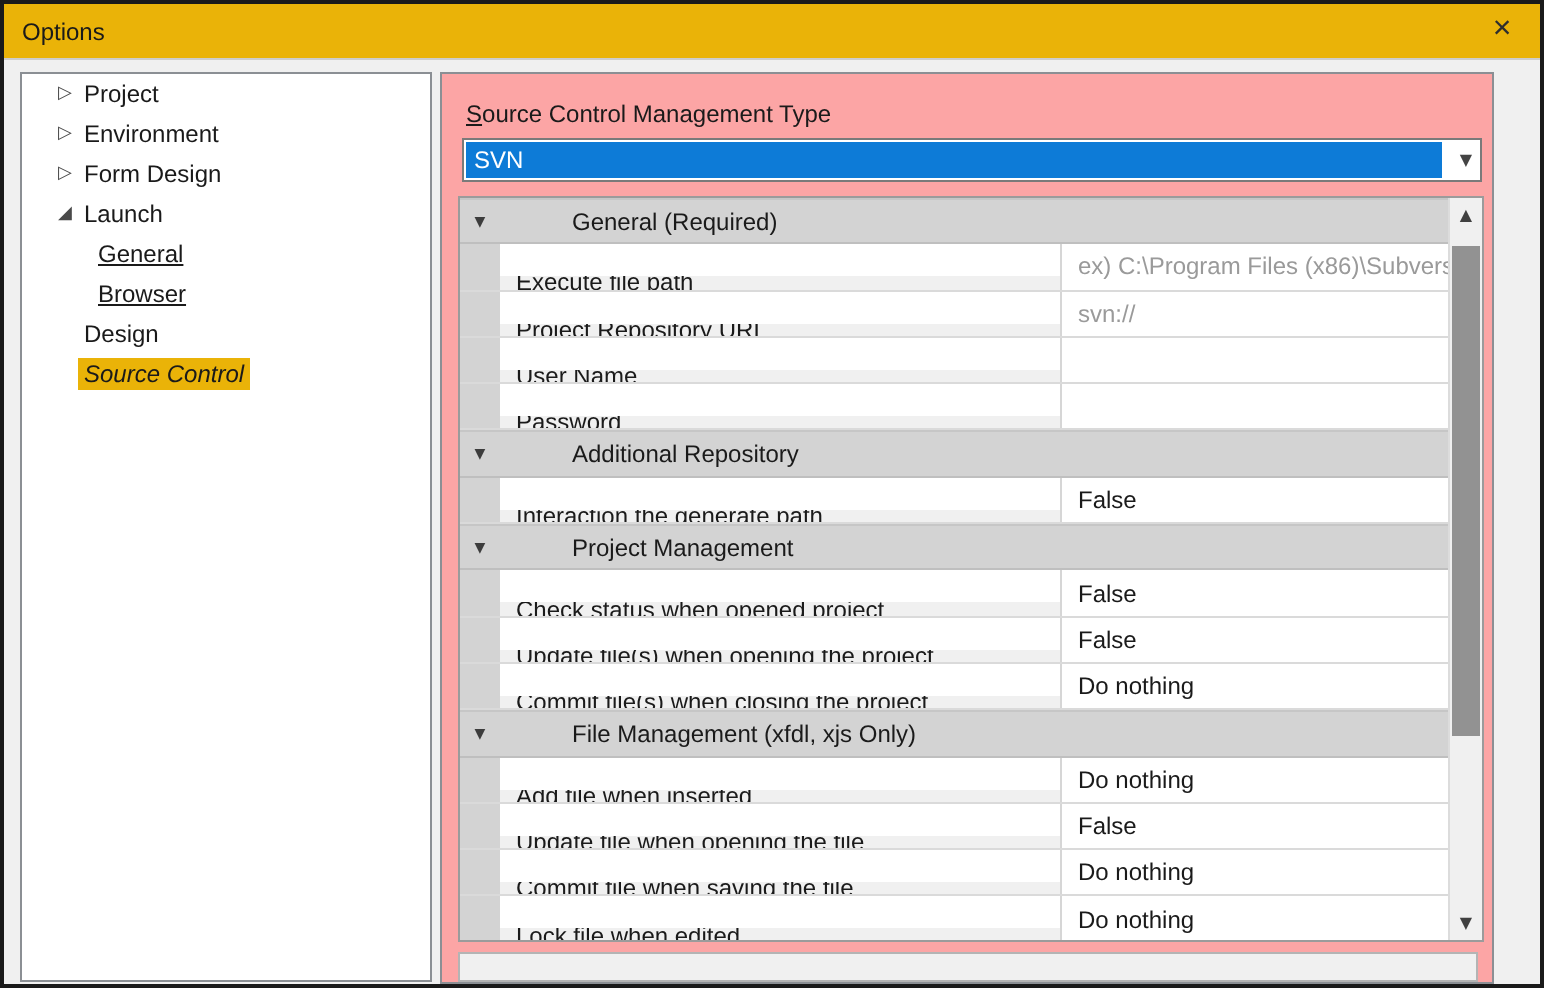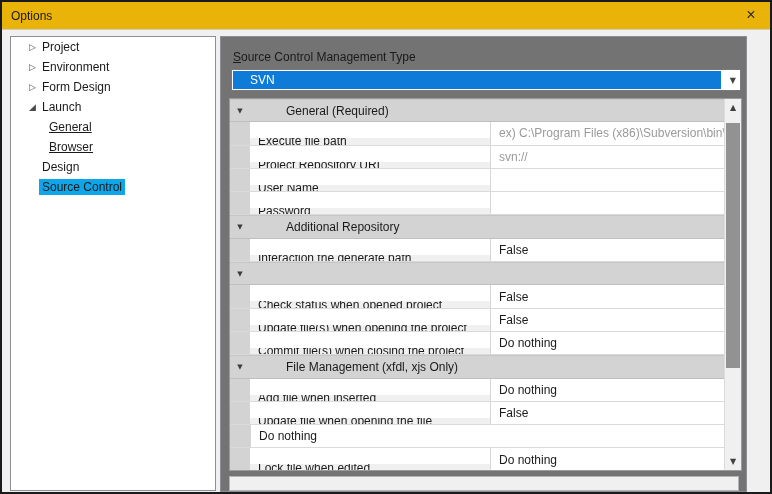--- a/index.html
+++ b/index.html
@@ -16,44 +16,44 @@
   .close-btn{position:absolute;right:2px;top:0;width:34px;height:26px;display:flex;
     align-items:center;justify-content:center;font-size:16px;color:#2e2e2e;cursor:default;}
   
   .tree{position:absolute;left:8px;top:34px;width:206px;height:455px;box-sizing:border-box;
     background:#fff;border:1px solid #8b8f94;overflow:hidden;}
   .tree-item{height:20px;display:flex;align-items:center;white-space:nowrap;}
   .tree-item .expander{display:inline-block;width:13px;margin-left:15px;text-align:center;
     font-family:"DejaVu Sans",sans-serif;font-size:9px;color:#4a4a4a;line-height:20px;}
   .tree-item .label{display:inline-block;padding:1px 3px;}
   .tree-item.level1 .label{margin-left:7px;text-decoration:underline;}
-  .tree-item.selected .label{background:#0ea5e9;}
+  .tree-item.selected .label{background:#eab308;font-style:italic;}
   
   .rpanel{position:absolute;left:218px;top:34px;width:527px;height:456px;box-sizing:border-box;
-    background:#737373;border:1px solid #8b8f94;}
+    background:#fca5a5;border:1px solid #8b8f94;}
   .scm-label{position:absolute;left:12px;top:13px;}
   .scm-label u{text-decoration:underline;}
   .combo{position:absolute;left:10px;top:32px;width:510px;height:22px;box-sizing:border-box;
     background:#fff;border:1px solid #7a7a7a;}
   .combo-sel{position:absolute;left:1px;top:1px;bottom:1px;right:19px;background:#0d7bd7;
-    color:#fff;display:flex;align-items:center;padding-left:17px;}
+    color:#fff;display:flex;align-items:center;padding-left:4px;}
   .combo-arrow{position:absolute;right:4px;top:50%;transform:translateY(-50%);
     font-family:"DejaVu Sans",sans-serif;font-size:8px;color:#444;}
   
   .grid{position:absolute;left:8px;top:61px;width:513px;height:373px;box-sizing:border-box;
     background:#fff;border:1px solid #9b9b9b;overflow:hidden;}
   .grid-rows{position:absolute;left:0;top:0;right:17px;bottom:0;}
   .grow{display:flex;height:23.3px;box-sizing:border-box;border-bottom:1px solid #dadada;
     align-items:stretch;overflow:hidden;}
   .grow .gutter{width:20px;flex:none;background:#d3d3d3;display:flex;align-items:center;
     justify-content:center;}
   .grow .gutter .tri{font-family:"DejaVu Sans",sans-serif;font-size:7px;color:#3c3c3c;}
   .grow.section{background:#d3d3d3;border-bottom:1px solid #bfbfbf;border-top:1px solid #c6c6c6;}
   .grow.section .sec-label{display:flex;align-items:center;padding-left:8px;margin-left:28px;}
-  .grow .cell-label{width:240px;flex:none;background:#f0f0f0;display:flex;align-items:center;
+  .grow .cell-label{width:280px;flex:none;background:#f0f0f0;display:flex;align-items:center;
     padding-left:8px;box-sizing:border-box;white-space:nowrap;overflow:hidden;margin-top:16px;}
   .grow .cell-value{flex:1;background:#fff;border-left:1px solid #d6d6d6;display:flex;
     align-items:center;padding-left:8px;white-space:nowrap;overflow:hidden;}
   .grow .cell-value.placeholder{color:#9a9a9a;}
   
   .scrollbar{position:absolute;top:0;right:0;bottom:0;width:17px;background:#f0f0f0;
     border-left:1px solid #dcdcdc;box-sizing:border-box;}
   .sb-btn{position:absolute;left:0;width:16px;height:15px;display:flex;align-items:center;
     justify-content:center;font-family:"DejaVu Sans",sans-serif;font-size:8px;color:#404040;}
   .sb-btn.up{top:1px;}
@@ -153,20 +153,21 @@
           </div>
           <div class="grow prop">
             <span class="gutter"></span>
             <span class="cell-label">Interaction the generate path</span>
             <span class="cell-value">False</span>
           </div>
           <div class="grow section">
             <span class="gutter">
               <span class="tri">▼</span>
             </span>
+            <span class="sec-label">Project Management</span>
           </div>
           <div class="grow prop">
             <span class="gutter"></span>
             <span class="cell-label">Check status when opened project</span>
             <span class="cell-value">False</span>
           </div>
           <div class="grow prop">
             <span class="gutter"></span>
             <span class="cell-label">Update file(s) when opening the project</span>
             <span class="cell-value">False</span>
@@ -187,20 +188,21 @@
             <span class="cell-label">Add file when inserted</span>
             <span class="cell-value">Do nothing</span>
           </div>
           <div class="grow prop">
             <span class="gutter"></span>
             <span class="cell-label">Update file when opening the file</span>
             <span class="cell-value">False</span>
           </div>
           <div class="grow prop">
             <span class="gutter"></span>
+            <span class="cell-label">Commit file when saving the file</span>
             <span class="cell-value">Do nothing</span>
           </div>
           <div class="grow prop">
             <span class="gutter"></span>
             <span class="cell-label">Lock file when edited</span>
             <span class="cell-value">Do nothing</span>
           </div>
         </div>
       <div class="scrollbar">
         <div class="sb-btn up">▲</div>

